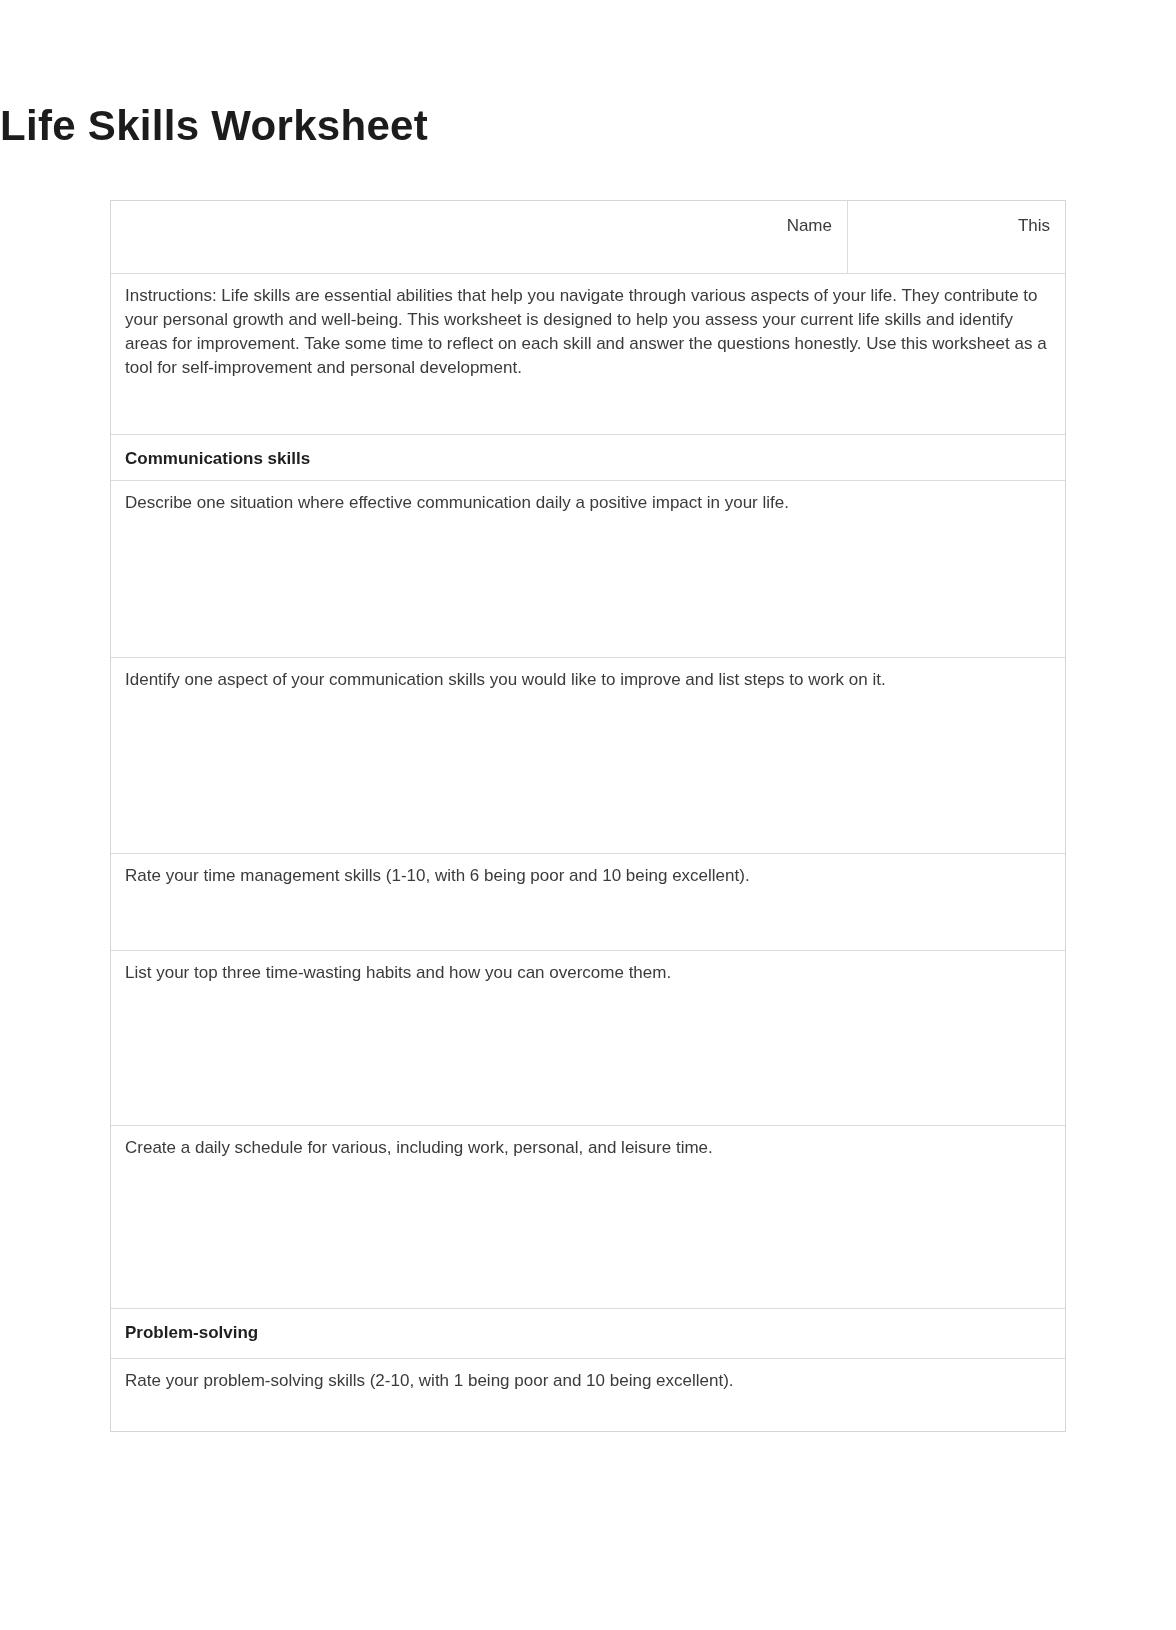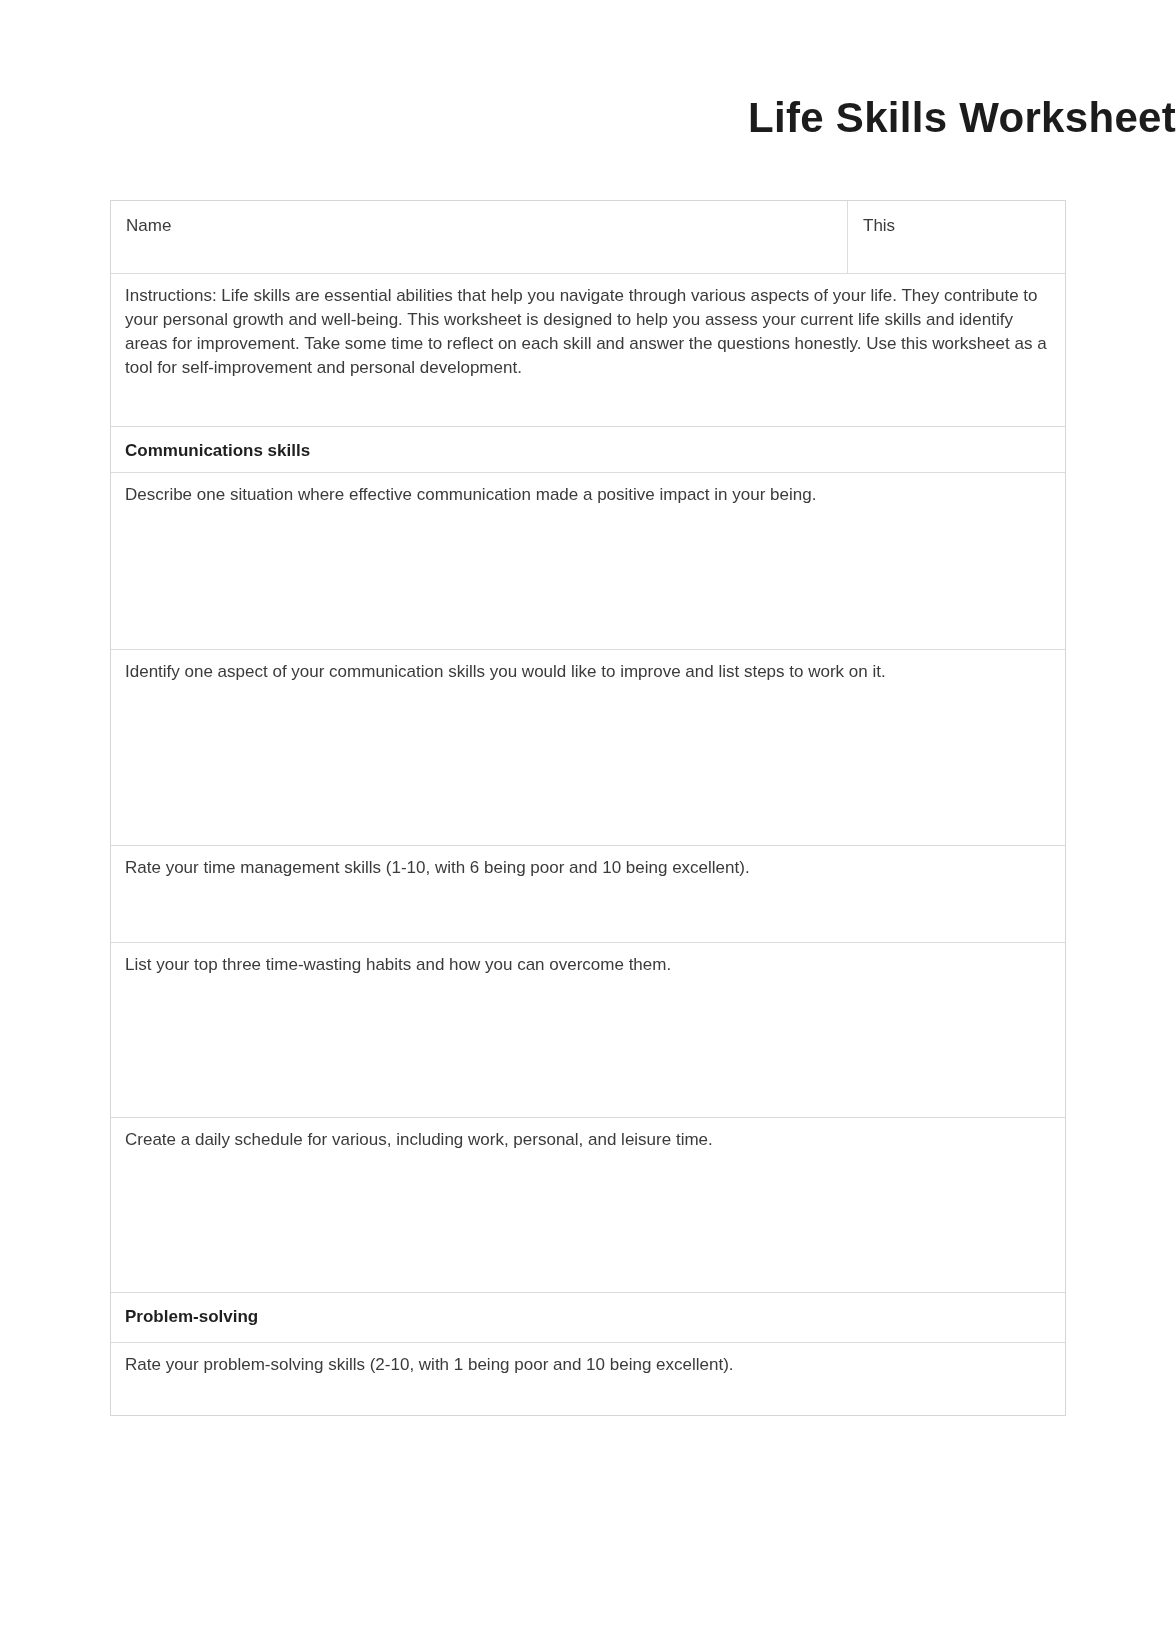--- a/index.html
+++ b/index.html
@@ -7,53 +7,53 @@
   body {
     width: 1176px;
     height: 1630px;
     position: relative;
     font-family: "Liberation Sans", "DejaVu Sans", sans-serif;
     color: #3b3b3b;
     overflow: hidden;
   }
   .page-title {
     position: absolute;
-    top: 96px;
+    top: 104px;
     left: 0;
     width: 1176px;
-    text-align: right;
+    text-align: left;
     font-size: 42px;
     line-height: 44px;
     font-weight: 700;
     color: #1c1c1c;
     letter-spacing: 0.3px;
   }
   .sheet {
     position: absolute;
     left: 110px;
     top: 200px;
     width: 956px;
     background: #ffffff;
     border: 1px solid #d6d6d6;
   }
   .row { position: relative; width: 100%; overflow: hidden; }
   .row + .row { border-top: 1px solid #dcdcdc; }
-  .cells { display: flex; height: 100%; }
+  .cells { display: flex; height: 100%; text-align: right; }
   .cell { padding: 13px 15px; }
   .name-cell { width: 737px; border-right: 1px solid #dcdcdc; }
   .date-cell { flex: 1; }
   .label { font-size: 17px; line-height: 24px; color: #3b3b3b; }
   .text-row { padding: 10px 14px 0 14px; }
   .body-text {
     font-size: 17px;
     line-height: 24px;
     color: #3b3b3b;
     max-width: 928px;
   }
-  .section-row { padding: 12px 14px 0 14px; }
+  .section-row { padding: 12px 14px 0 14px; margin-top: 8px; }
   .section-title {
     font-size: 17px;
     line-height: 24px;
     font-weight: 700;
     color: #1f1f1f;
   }
 </style>
 </head>
 <body>
 
@@ -75,21 +75,21 @@
   <div class="row text-row" style="height:153px">
     <p class="body-text">Instructions: Life skills are essential abilities that help you navigate through various aspects of your life. They contribute to your personal growth and well-being. This worksheet is designed to help you assess your current life skills and identify areas for improvement. Take some time to reflect on each skill and answer the questions honestly. Use this worksheet as a tool for self-improvement and personal development.</p>
   </div>
 
   <div class="row section-row" style="height:46px">
     <span class="section-title">Communications skills</span>
   </div>
 
 
   <div class="row text-row" style="height:177px">
-    <p class="body-text">Describe one situation where effective communication made a positive impact in your being.</p>
+    <p class="body-text">Describe one situation where effective communication daily a positive impact in your life.</p>
   </div>
 
   <div class="row text-row" style="height:196px">
     <p class="body-text">Identify one aspect of your communication skills you would like to improve and list steps to work on it.</p>
   </div>
 
 
   <div class="row text-row" style="height:97px">
     <p class="body-text">Rate your time management skills (1-10, with 6 being poor and 10 being excellent).</p>
   </div>

